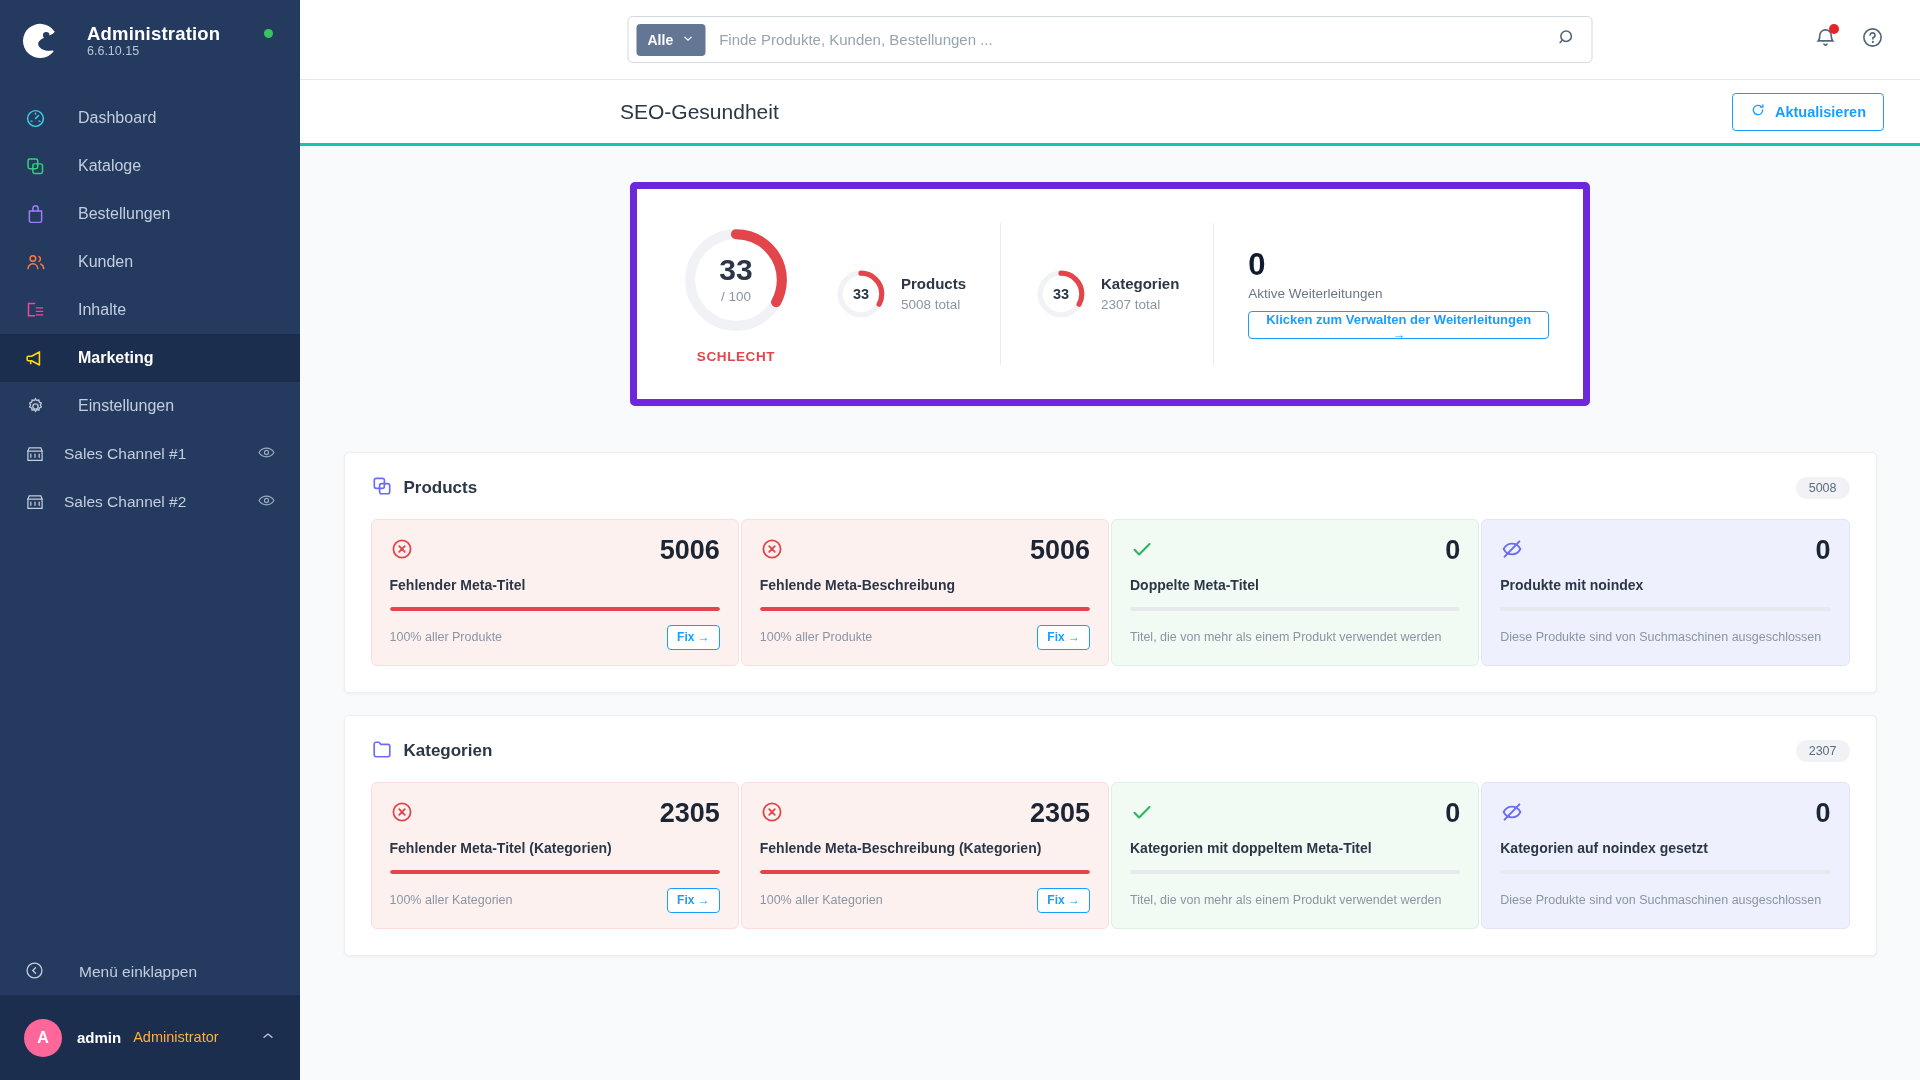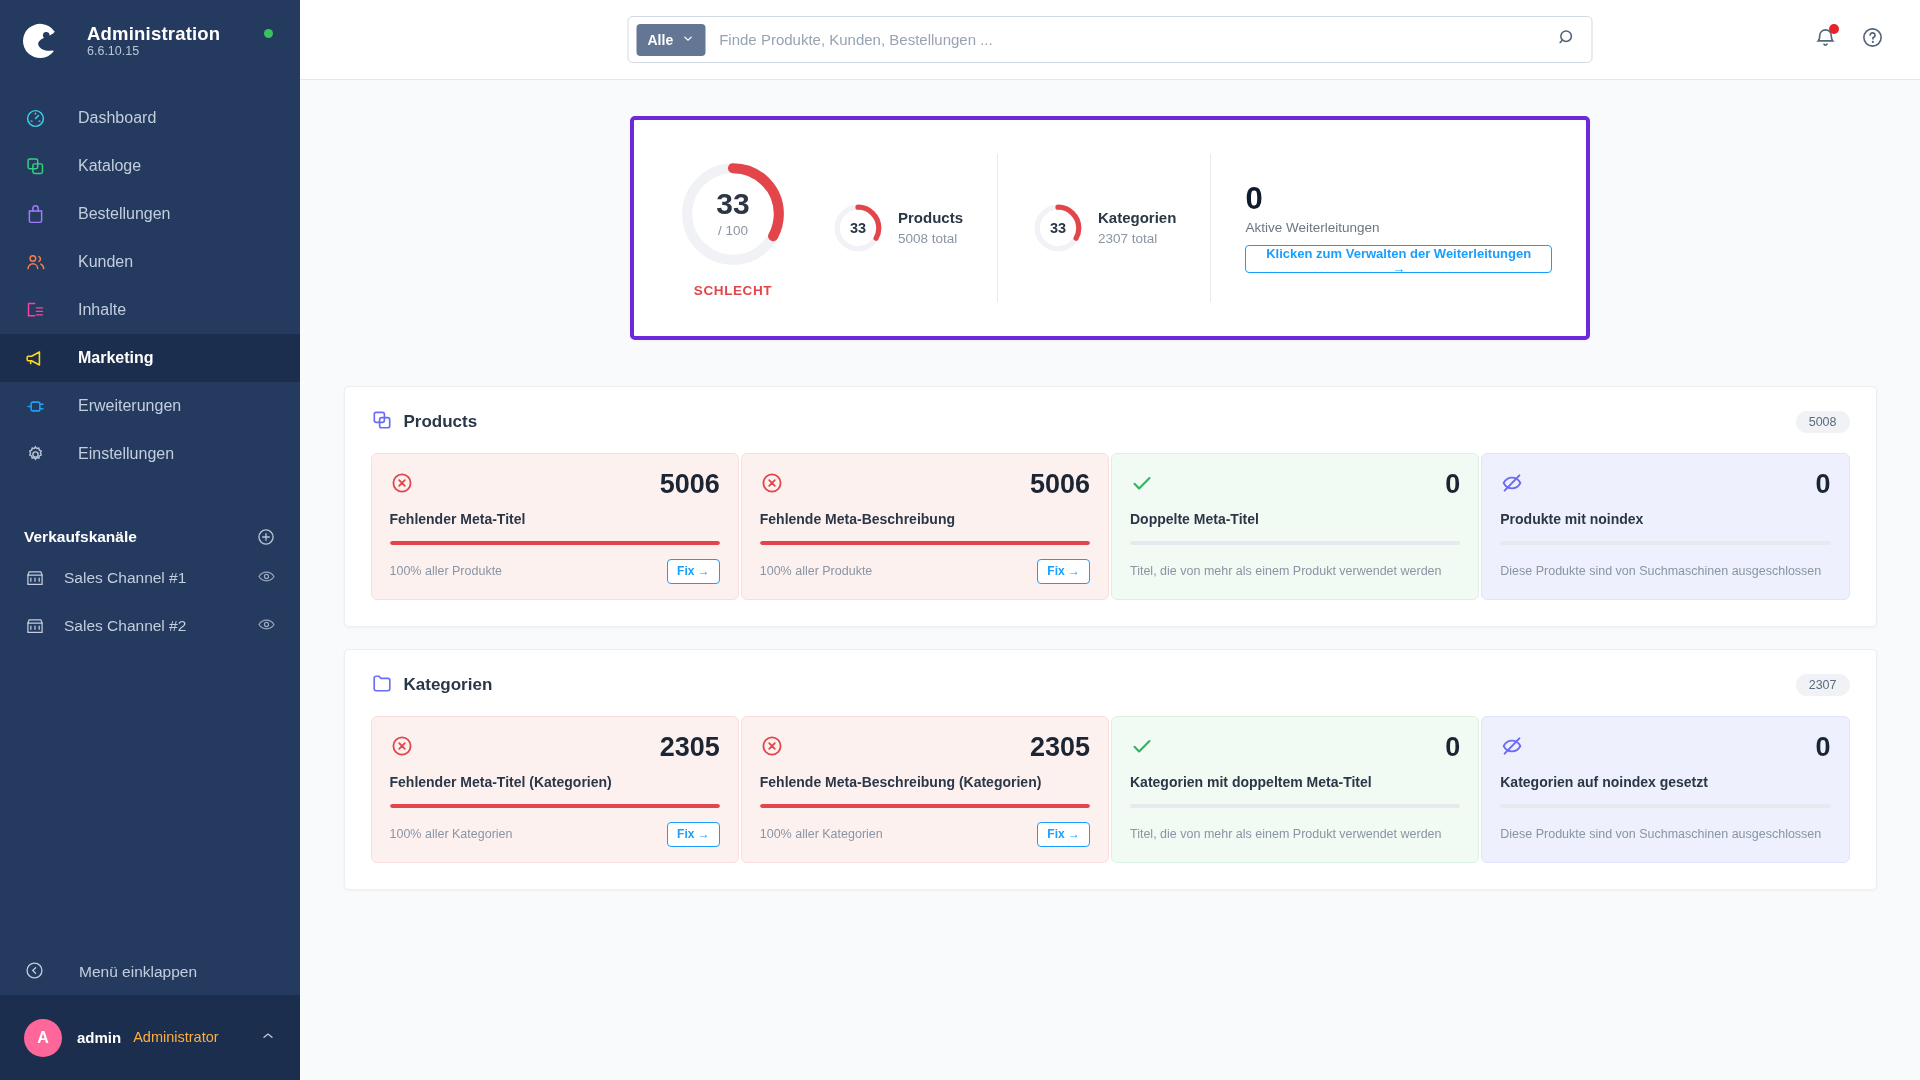--- a/index.html
+++ b/index.html
@@ -130,21 +130,21 @@
     display:flex; align-items:center; gap:9px;
     font-size:14.5px; font-weight:bold; cursor:pointer;
     font-family:"Liberation Sans", sans-serif;
   }
 
   .content { flex:1; overflow:auto; padding: 36px 0 0 0; }
 
   
   .score-card {
     width: 960px; margin: 0 auto;
-    background:#ffffff; border:4px solid #6d28d9; border-radius: 5px;
+    background:#ffffff; border:7px solid #6d28d9; border-radius: 5px;
     box-shadow: 0 1px 3px rgba(30,45,70,.05);
     display:flex; align-items:center; padding: 26px 34px;
     min-height: 224px;
   }
   .gauge-main { width: 130px; display:flex; flex-direction:column; align-items:center; flex:0 0 130px; }
   .gauge-main .ring { position:relative; width:110px; height:110px; }
   .gauge-num {
     position:absolute; inset:0; display:flex; flex-direction:column;
     align-items:center; justify-content:center;
   }
@@ -289,50 +289,32 @@
       <div class="sb-item active">
         <span class="ic">
           <svg viewBox="0 0 24 24" width="21" height="21" fill="none" stroke="#ffd814" stroke-width="1.8" stroke-linejoin="round">
             <path d="M3.5 9.5h4l9-5v15l-9-5h-4a1 1 0 0 1-1-1v-3a1 1 0 0 1 1-1z"></path>
               <path d="M6.5 14.5v4"></path>
           </svg>
         </span>
         <span>Marketing</span>
       </div>
 
-      <div class="sb-item">
-        <span class="ic">
-          <svg viewBox="0 0 24 24" width="21" height="21" fill="none" stroke="#1da1f2" stroke-width="1.8" stroke-linecap="round">
-            <rect x="7" y="7" width="10" height="10" rx="2"></rect>
-              <path d="M3.5 12H7M17 9.5h3.5M17 14.5h3.5"></path>
-          </svg>
-        </span>
-        <span>Erweiterungen</span>
-      </div>
 
       <div class="sb-item">
         <span class="ic">
           <svg viewBox="0 0 24 24" width="21" height="21" fill="none" stroke="#b9c5d6" stroke-width="1.6">
             <circle cx="12" cy="12" r="3"></circle>
             <path d="M12 3.2l1.4 2 2.4-.5.6 2.4 2.2 1.1-1 2.2 1 2.2-2.2 1.1-.6 2.4-2.4-.5-1.4 2-1.4-2-2.4.5-.6-2.4-2.2-1.1 1-2.2-1-2.2 2.2-1.1.6-2.4 2.4.5z"></path>
           </svg>
         </span>
         <span>Einstellungen</span>
       </div>
     </nav>
 
-    <div class="sb-section">
-      <span class="sb-section-title">Verkaufskanäle</span>
-      <span class="sb-plus">
-        <svg viewBox="0 0 24 24" width="20" height="20" fill="none" stroke="#b9c5d6" stroke-width="1.6" stroke-linecap="round">
-          <circle cx="12" cy="12" r="8.5"></circle>
-            <path d="M12 8v8M8 12h8"></path>
-        </svg>
-      </span>
-    </div>
 
     <div class="sb-channel">
       <span class="ic">
         <svg viewBox="0 0 24 24" width="20" height="20" fill="none" stroke="#c3cede" stroke-width="1.5" stroke-linecap="round">
           <path d="M3.5 8.5h17v11h-17z"></path>
             <path d="M3.5 8.5L5 4.5h14l1.5 4"></path>
             <path d="M7 12v4M12 12v4M17 12v4"></path>
         </svg>
       </span>
       <span>Sales Channel #1</span>
@@ -416,20 +398,32 @@
         <span class="help-ic">
           <svg viewBox="0 0 24 24" width="23" height="23" fill="none" stroke="#52667a" stroke-width="1.7" stroke-linecap="round">
             <circle cx="12" cy="12" r="9"></circle>
               <path d="M9.6 9.4a2.5 2.5 0 1 1 2.9 2.7v1.4"></path>
               <path d="M12.4 16.6h.01" stroke-width="2.2"></path>
           </svg>
         </span>
       </div>
     </header>
 
+    <div class="pagehead">
+      <h1 class="pagehead-title">SEO-Gesundheit</h1>
+      <button class="btn-refresh">
+        <span>
+          <svg viewBox="0 0 24 24" width="16" height="16" fill="none" stroke="#189eff" stroke-width="2" stroke-linecap="round">
+            <path d="M19 12a7 7 0 1 1-2.3-5.2"></path>
+              <path d="M19.3 4.2v3.6h-3.6"></path>
+          </svg>
+        </span>
+        <span>Aktualisieren</span>
+      </button>
+    </div>
 
     <div class="content">
 
       <div class="score-card">
 
         <div class="gauge-main">
           <div class="ring">
             <svg viewBox="0 0 120 120" width="110" height="110">
               <circle cx="60" cy="60" r="50" fill="none" stroke="#f0f2f5" stroke-width="11"></circle>
               <circle id="score-arc" cx="60" cy="60" r="50" fill="none" stroke="#e2464a" stroke-width="11" stroke-linecap="round" transform="rotate(-90 60 60)" stroke-dasharray="103.7 314.2"></circle>

